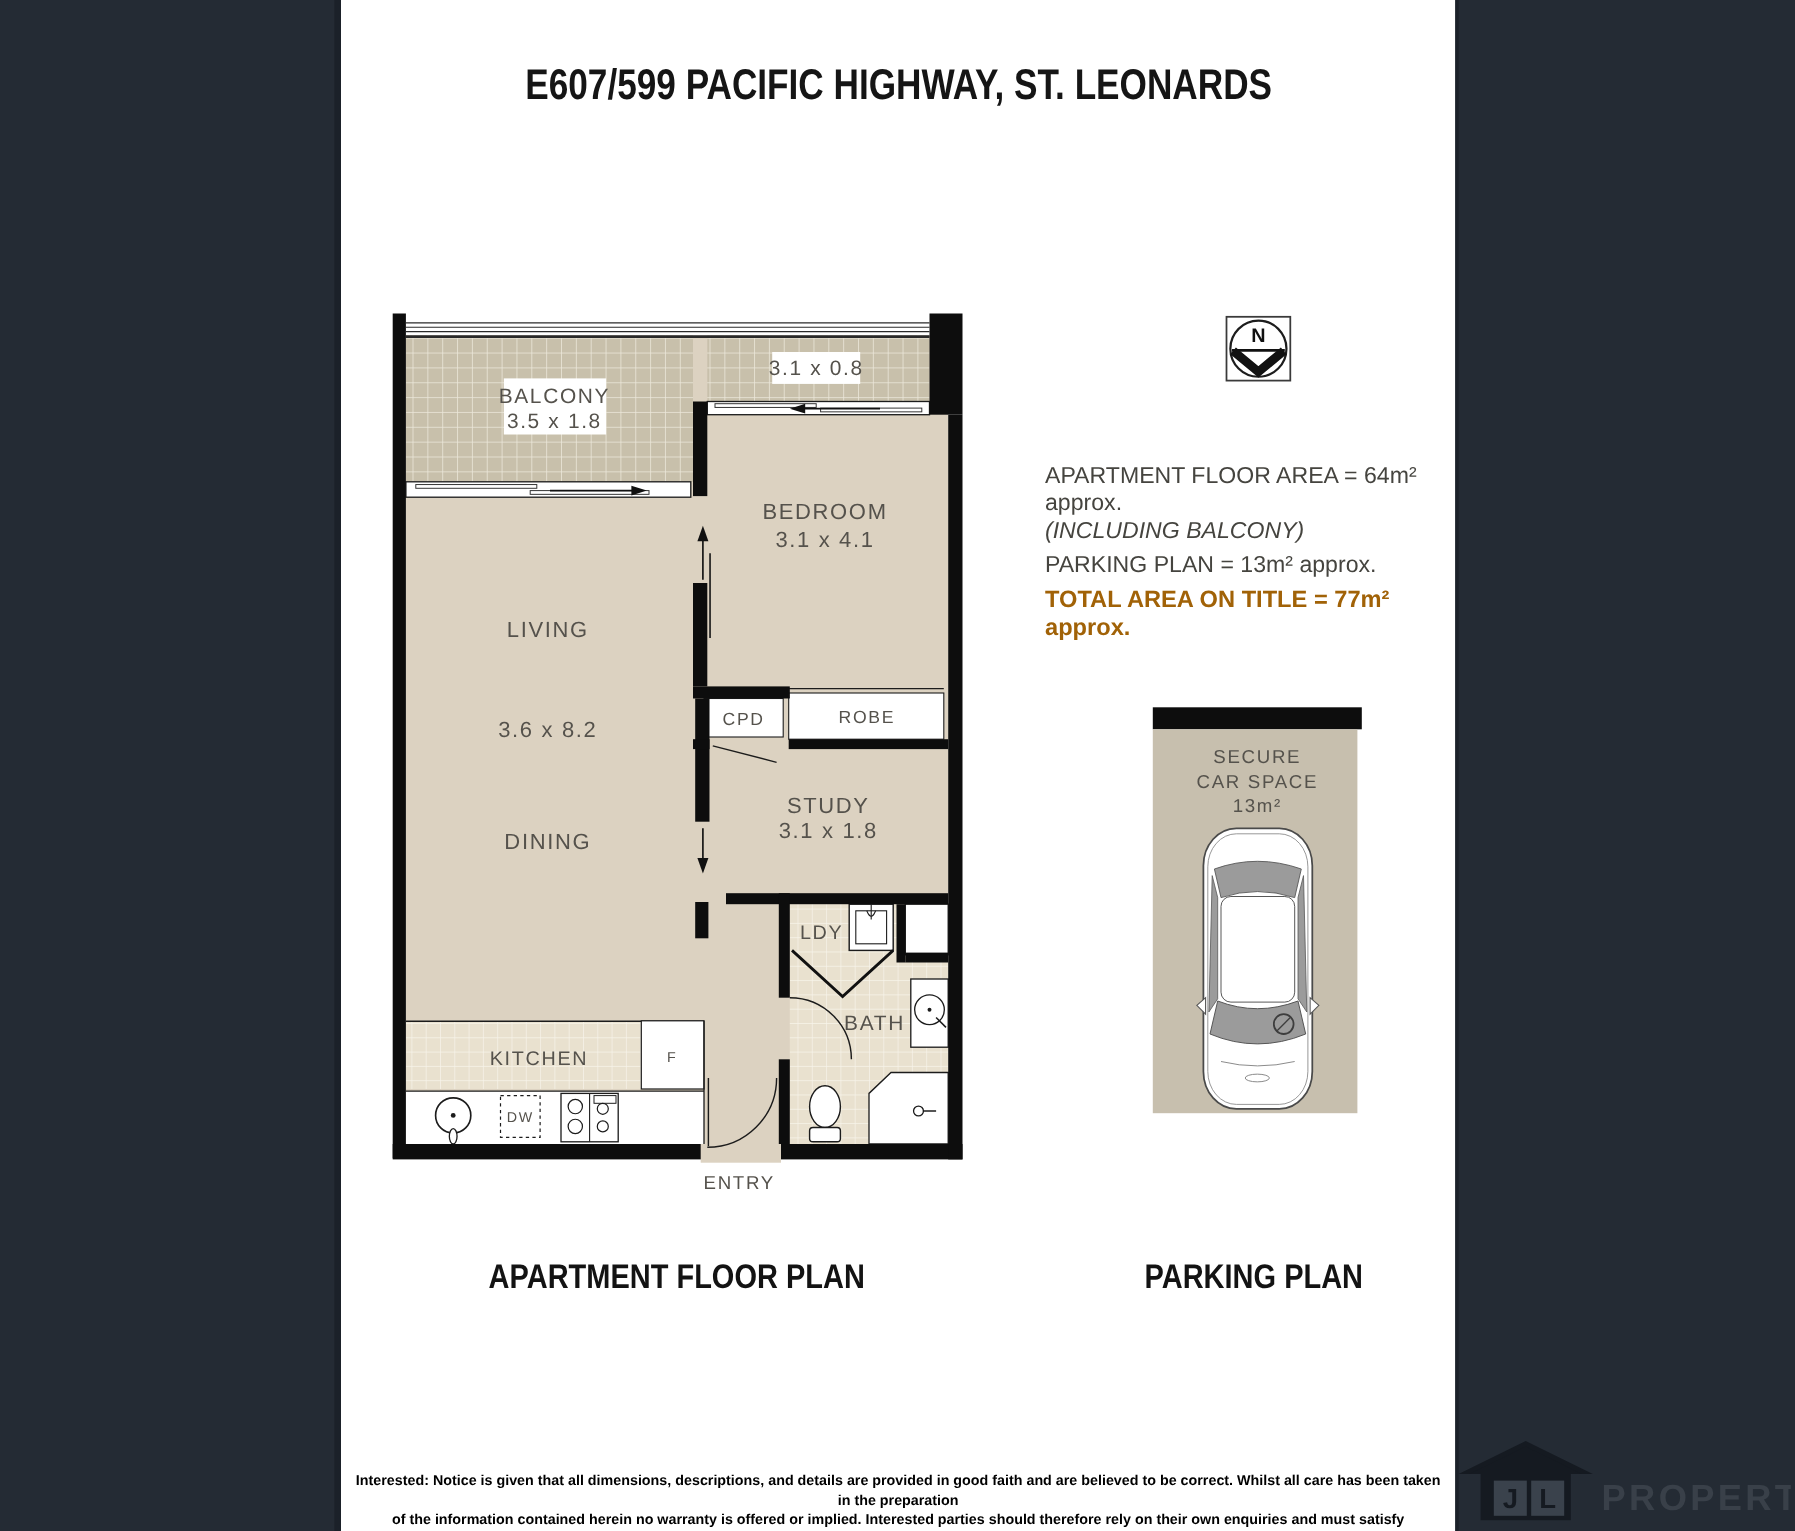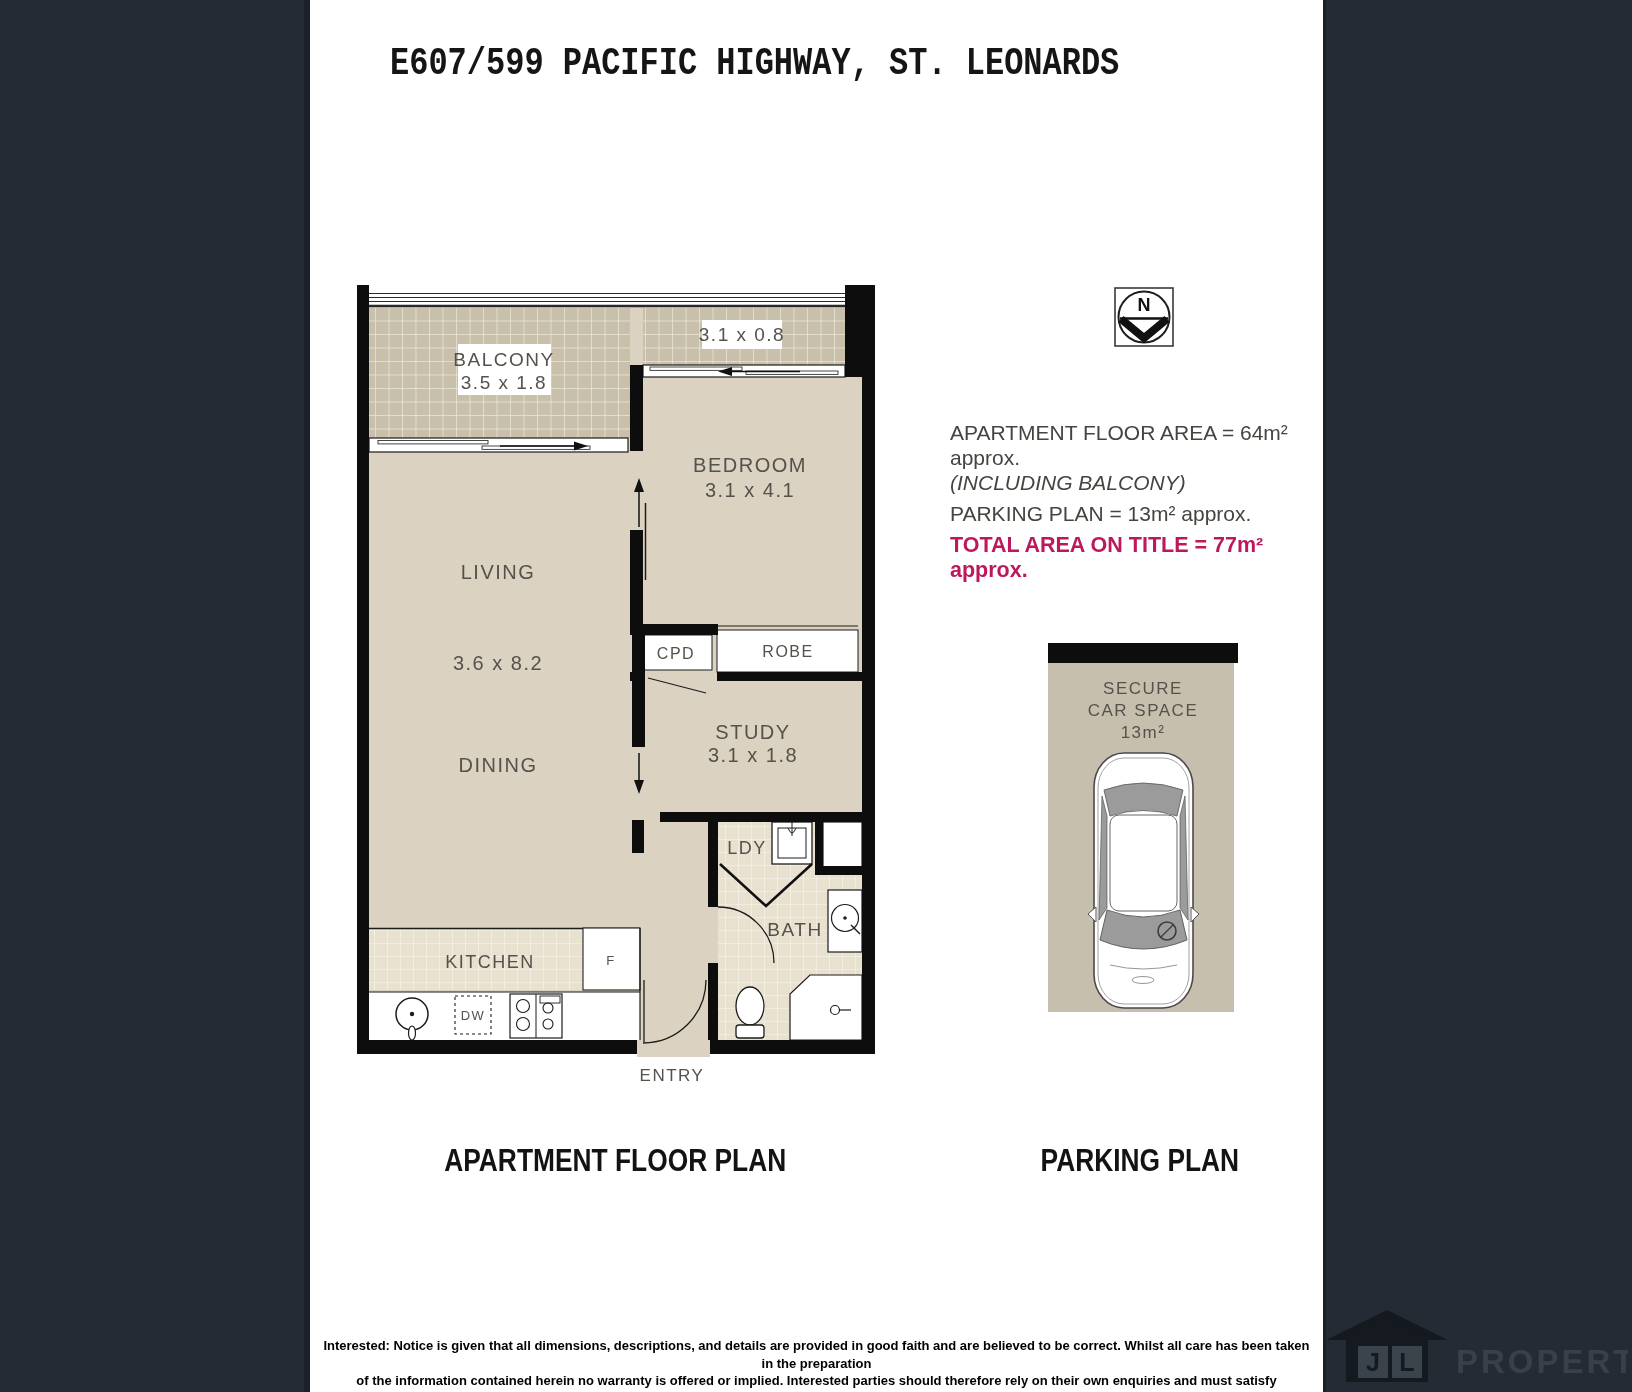--- a/index.html
+++ b/index.html
@@ -1,28 +1,28 @@
 <!DOCTYPE html>
 <html><head>
 <meta charset="utf-8">
 <style>
   html,body{margin:0;padding:0;background:#ffffff;}
   .canvas{position:relative;width:1632px;height:1392px;background:#ffffff;overflow:hidden;
           font-family:"Liberation Sans",sans-serif;}
   .sidebar{position:absolute;top:0;height:1392px;background:#242b34;}
   .sidebar-left{left:0;width:304px;border-right:6px solid #1b2129;}
   .sidebar-right{right:0;width:306px;border-left:3px solid #1b2129;}
-  .main-title{position:absolute;left:310px;width:1013px;top:42px;font-family:Liberation Mono, monospace;}
+  .main-title{position:absolute;left:310px;width:1013px;top:56px;text-align:center;}
   .main-title span{display:inline-block;transform:scaleX(0.82);transform-origin:center;
                    font-size:39px;font-weight:bold;color:#151515;white-space:nowrap;}
   .area-summary{position:absolute;left:950px;top:420px;width:350px;
                 color:#45443f;font-size:21px;line-height:25px;}
   .area-summary .l2{margin-bottom:6px;font-style:italic;}
   .area-summary .l3{margin-bottom:7px;}
-  .area-summary .l4{font-weight:bold;color:#be185d;font-size:21.5px;}
+  .area-summary .l4{font-weight:bold;color:#a16207;font-size:21.5px;}
   .plan-caption{position:absolute;top:1143px;text-align:center;}
   .plan-caption span{display:inline-block;transform:scaleX(0.85);transform-origin:center;
                      font-size:31px;font-weight:bold;color:#131313;white-space:nowrap;}
   .caption-apartment{left:400px;width:430px;}
   .caption-parking{left:980px;width:320px;}
   .disclaimer{position:absolute;left:320px;width:993px;top:1337px;text-align:center;
               font-size:13px;font-weight:bold;color:#000;line-height:17.5px;}
   svg{display:block;}
   svg text{font-family:"Liberation Sans",sans-serif;}
   .room-label{fill:#55524c;letter-spacing:1.5px;}

